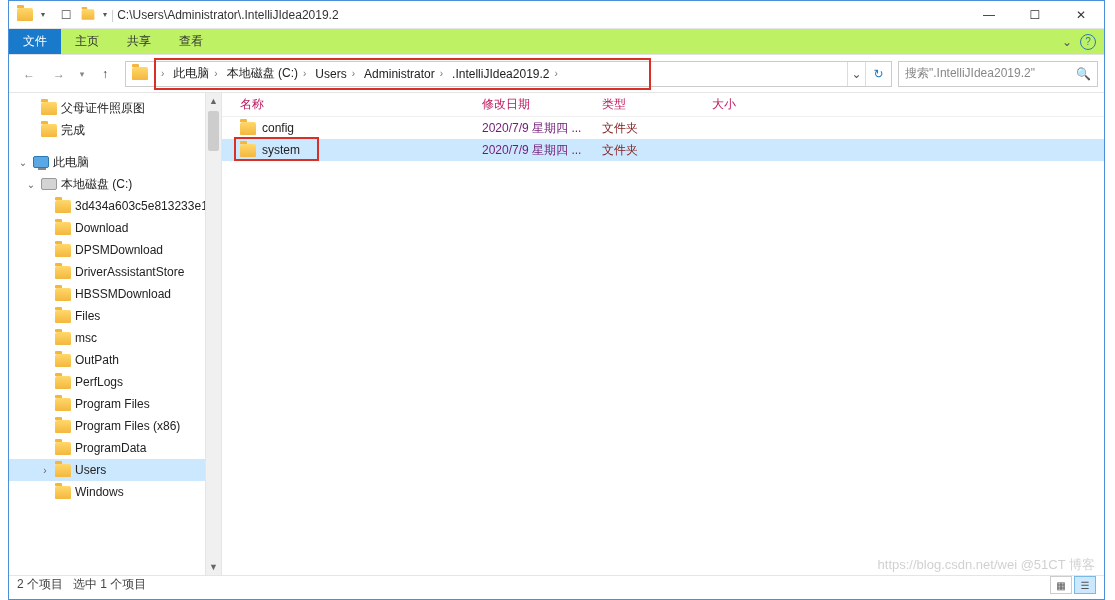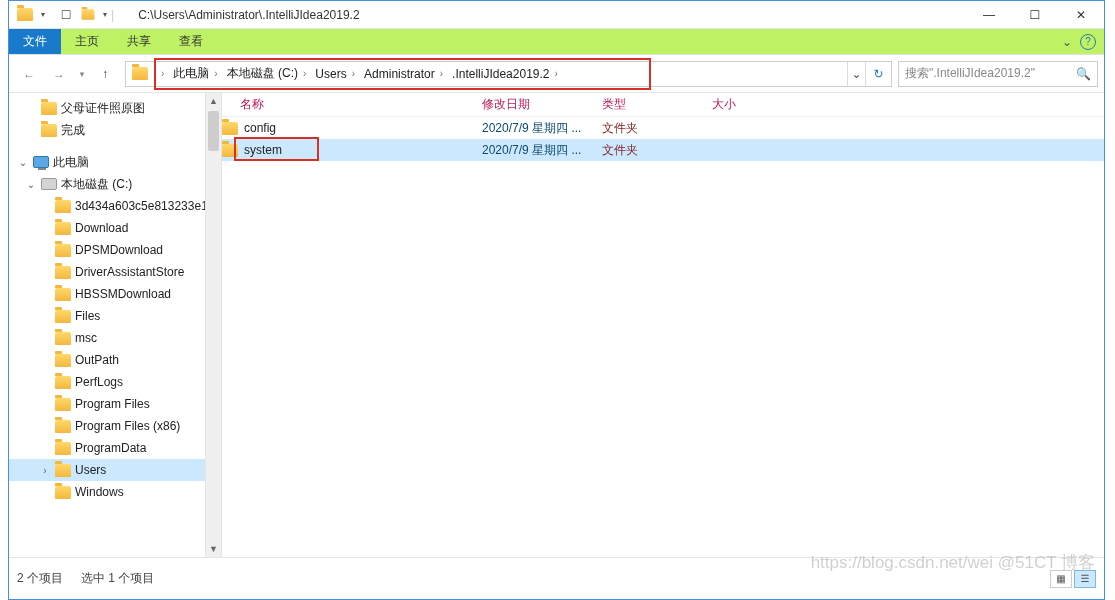--- a/index.html
+++ b/index.html
@@ -5,21 +5,21 @@
     * { margin: 0; padding: 0; box-sizing: border-box; font-family: "Microsoft YaHei", "Segoe UI", sans-serif; font-size: 12px; }
     body { width: 1115px; height: 600px; background: #fff; overflow: hidden; position: relative; }
     .window { border: 1px solid #4a90d9; width: 1097px; height: 600px; margin-left: 8px; background: #fff; display: flex; flex-direction: column; }
     .titlebar { height: 28px; display: flex; align-items: center; background: #fff; border-bottom: 1px solid #e5e5e5; }
     .tb-icons { display: flex; gap: 6px; padding: 0 8px; align-items: center; }
     .folder-ico { width: 16px; height: 13px; background: linear-gradient(#ffd86b, #f3b73e); border-radius: 2px 2px 1px 1px; position: relative; }
     .folder-ico::before { content: ""; position: absolute; top: -3px; left: 0; width: 7px; height: 3px; background: #f3b73e; border-radius: 1px 1px 0 0; }
     .arrow-down { font-size: 8px; color: #555; margin-left: 2px; }
     .qat { display: flex; align-items: center; gap: 4px; margin-left: 4px; }
     .qat-ico { width: 18px; height: 18px; display: flex; align-items: center; justify-content: center; color: #555; }
-    .titlepath { flex: 1; text-align: left; padding-left: 24px; color: #333; }
+    .titlepath { flex: 1; text-align: left; padding-left: 3px; color: #333; }
     .winctrls { display: flex; }
     .winbtn { width: 46px; height: 28px; display: flex; align-items: center; justify-content: center; color: #333; }
     .ribbon { height: 26px; background: #bef264; display: flex; align-items: stretch; border-bottom: 1px solid #e1e1e1; position: relative; }
     .ribbon-file { background: #1979ca; color: #fff; padding: 0 14px; display: flex; align-items: center; }
     .ribbon-tab { padding: 0 14px; display: flex; align-items: center; color: #333; }
     .ribbon-right { position: absolute; right: 8px; top: 0; height: 100%; display: flex; align-items: center; gap: 8px; color: #555; }
     .help-q { width: 16px; height: 16px; border: 1px solid #2a7ab0; color: #2a7ab0; border-radius: 50%; display: flex; align-items: center; justify-content: center; font-size: 10px; }
     .navbar { height: 38px; display: flex; align-items: center; padding: 0 6px; gap: 2px; border-bottom: 1px solid #e5e5e5; }
     .navbtn { width: 28px; height: 28px; display: flex; align-items: center; justify-content: center; color: #888; }
     .navbtn.enabled { color: #333; }
@@ -48,29 +48,29 @@
     .sb-thumb { background: #cdcdcd; margin: 0 2px; border-radius: 2px; }
     .main { flex: 1; display: flex; flex-direction: column; position: relative; }
     .cols { height: 24px; display: flex; align-items: center; color: #be185d; border-bottom: 1px solid #f0f0f0; }
     .col-name { width: 260px; padding-left: 18px; }
     .col-date { width: 120px; }
     .col-type { width: 110px; }
     .col-size { width: 80px; }
     .rows { flex: 1; }
     .row { height: 22px; display: flex; align-items: center; color: #222; }
     .row.selected { background: #cce8ff; }
-    .row .rname { width: 260px; display: flex; align-items: center; gap: 6px; }
-    .row .rdate { width: 120px; color: #0c4a6e; }
+    .row .rname { width: 260px; padding-left: 18px; display: flex; align-items: center; gap: 6px; }
+    .row .rdate { width: 120px; color: #701a75; }
     .row .rtype { width: 110px; color: #7f1d1d; }
     .row-highlight { position: absolute; border: 2px solid #d93025; left: 12px; width: 85px; height: 24px; pointer-events: none; }
-    .statusbar { height: 42px; border-top: 1px solid #e5e5e5; display: flex; align-items: center; padding: 0 8px; color: #444; gap: 18px; }
+    .statusbar { height: 24px; border-top: 1px solid #e5e5e5; display: flex; padding: 0 8px; color: #444; gap: 10px; }
     .statusbar .views { margin-left: auto; display: flex; gap: 2px; }
     .viewbtn { width: 22px; height: 18px; border: 1px solid #ccc; display: flex; align-items: center; justify-content: center; font-size: 10px; color: #555; }
     .viewbtn.active { background: #cce8ff; border-color: #7ab8e6; }
-    .watermark { position: absolute; right: 20px; bottom: 26px; color: rgba(120,120,120,0.35); font-size: 17px; pointer-events: none; }
+    .watermark { position: absolute; right: 20px; bottom: 26px; color: rgba(120,120,120,0.35); font-size: 13px; pointer-events: none; }
   </style>
 </head>
 <body>
 
 <div class="window">
 
   <div class="titlebar">
     <div class="tb-icons">
       <div class="folder-ico"></div>
       <span class="arrow-down">▾</span>

